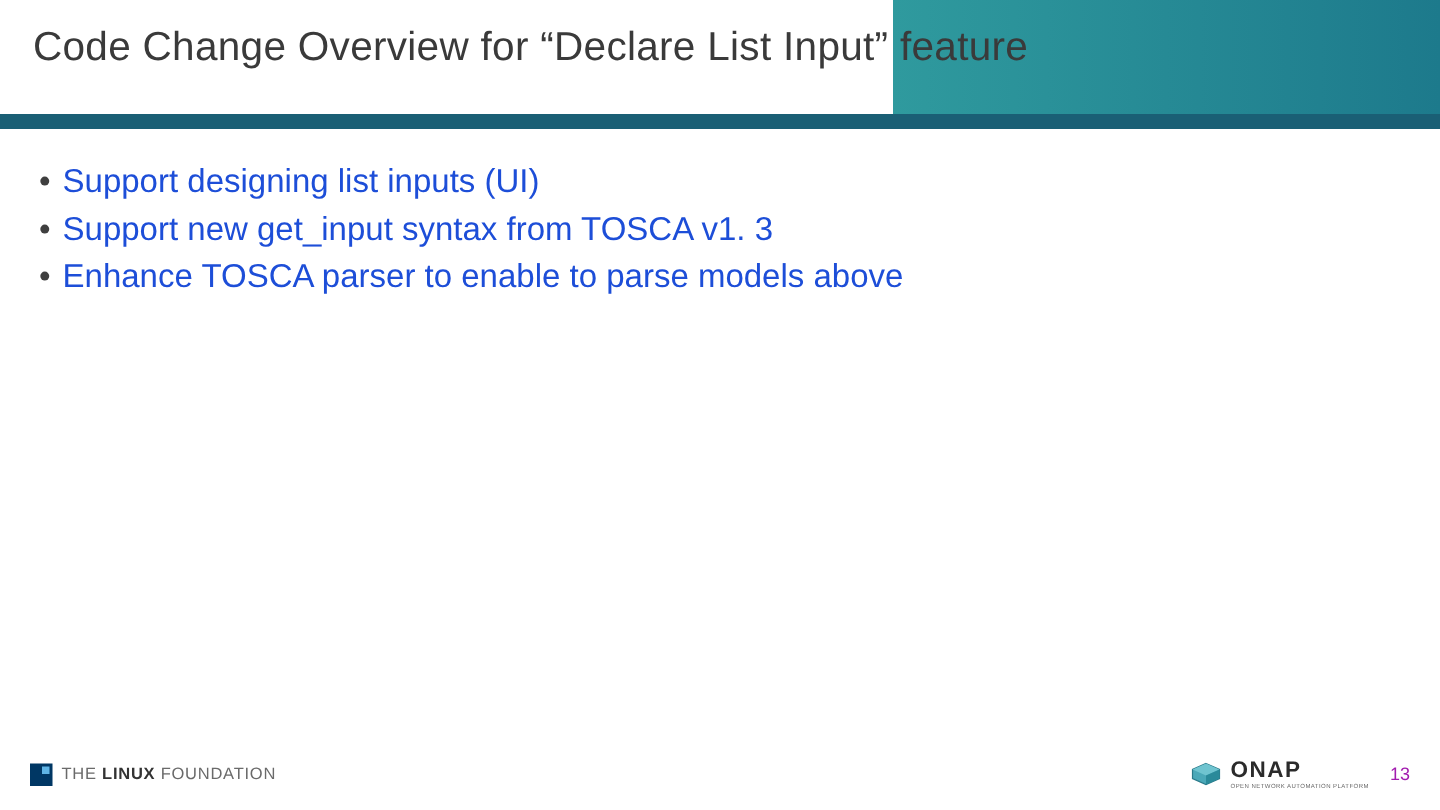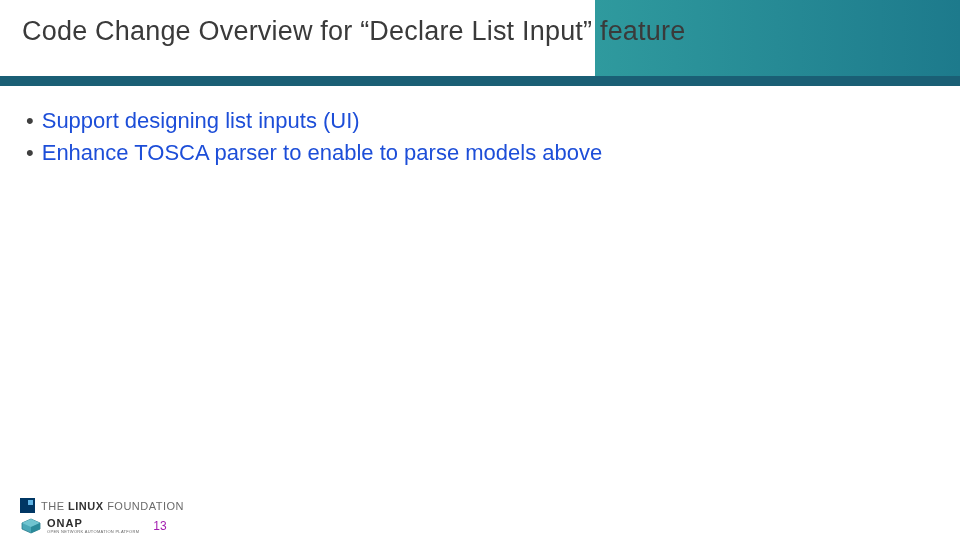--- a/index.html
+++ b/index.html
@@ -52,24 +52,23 @@
     margin-right: 8px;
     color: #3f3f3f;
   }
   .footer {
     position: absolute;
     bottom: 0;
     left: 0;
     width: 100%;
     height: 42px;
     display: flex;
-    align-items: flex-start;
+    align-items: center;
     justify-content: space-between;
-    padding: 0 32px 6px 20px;
-    flex-direction: column;
+    padding: 0 20px 6px 20px;
   }
   .logo-left {
     display: flex;
     align-items: center;
     gap: 6px;
   }
   .lf-square {
     width: 15px;
     height: 15px;
     background: #003764;
@@ -106,21 +105,21 @@
     width: 22px;
     height: 16px;
     position: relative;
   }
   .onap-text {
     display: flex;
     flex-direction: column;
     line-height: 1;
   }
   .onap-main {
-    font-size: 11px;
+    font-size: 15px;
     font-weight: 800;
     letter-spacing: 1px;
     color: #2b2b2b;
   }
   .onap-sub {
     font-size: 4px;
     letter-spacing: 0.3px;
     color: #666;
     margin-top: 1px;
   }
@@ -134,20 +133,23 @@
 
 <div class="header-band">
   <h1 class="slide-title">Code Change Overview for “Declare List Input” feature</h1>
 </div>
 <div class="sub-band"></div>
 
 <div class="content">
   <ul class="bullet-list">
     <li>
         <span>Support designing list inputs (UI)</span>
+      </li>
+    <li>
+        <span>Support new get_input syntax from TOSCA v1. 3</span>
       </li>
     <li>
         <span>Enhance TOSCA parser to enable to parse models above</span>
       </li>
   </ul>
 </div>
 
 <div class="footer">
   <div class="logo-left">
     <div class="lf-square"></div>

